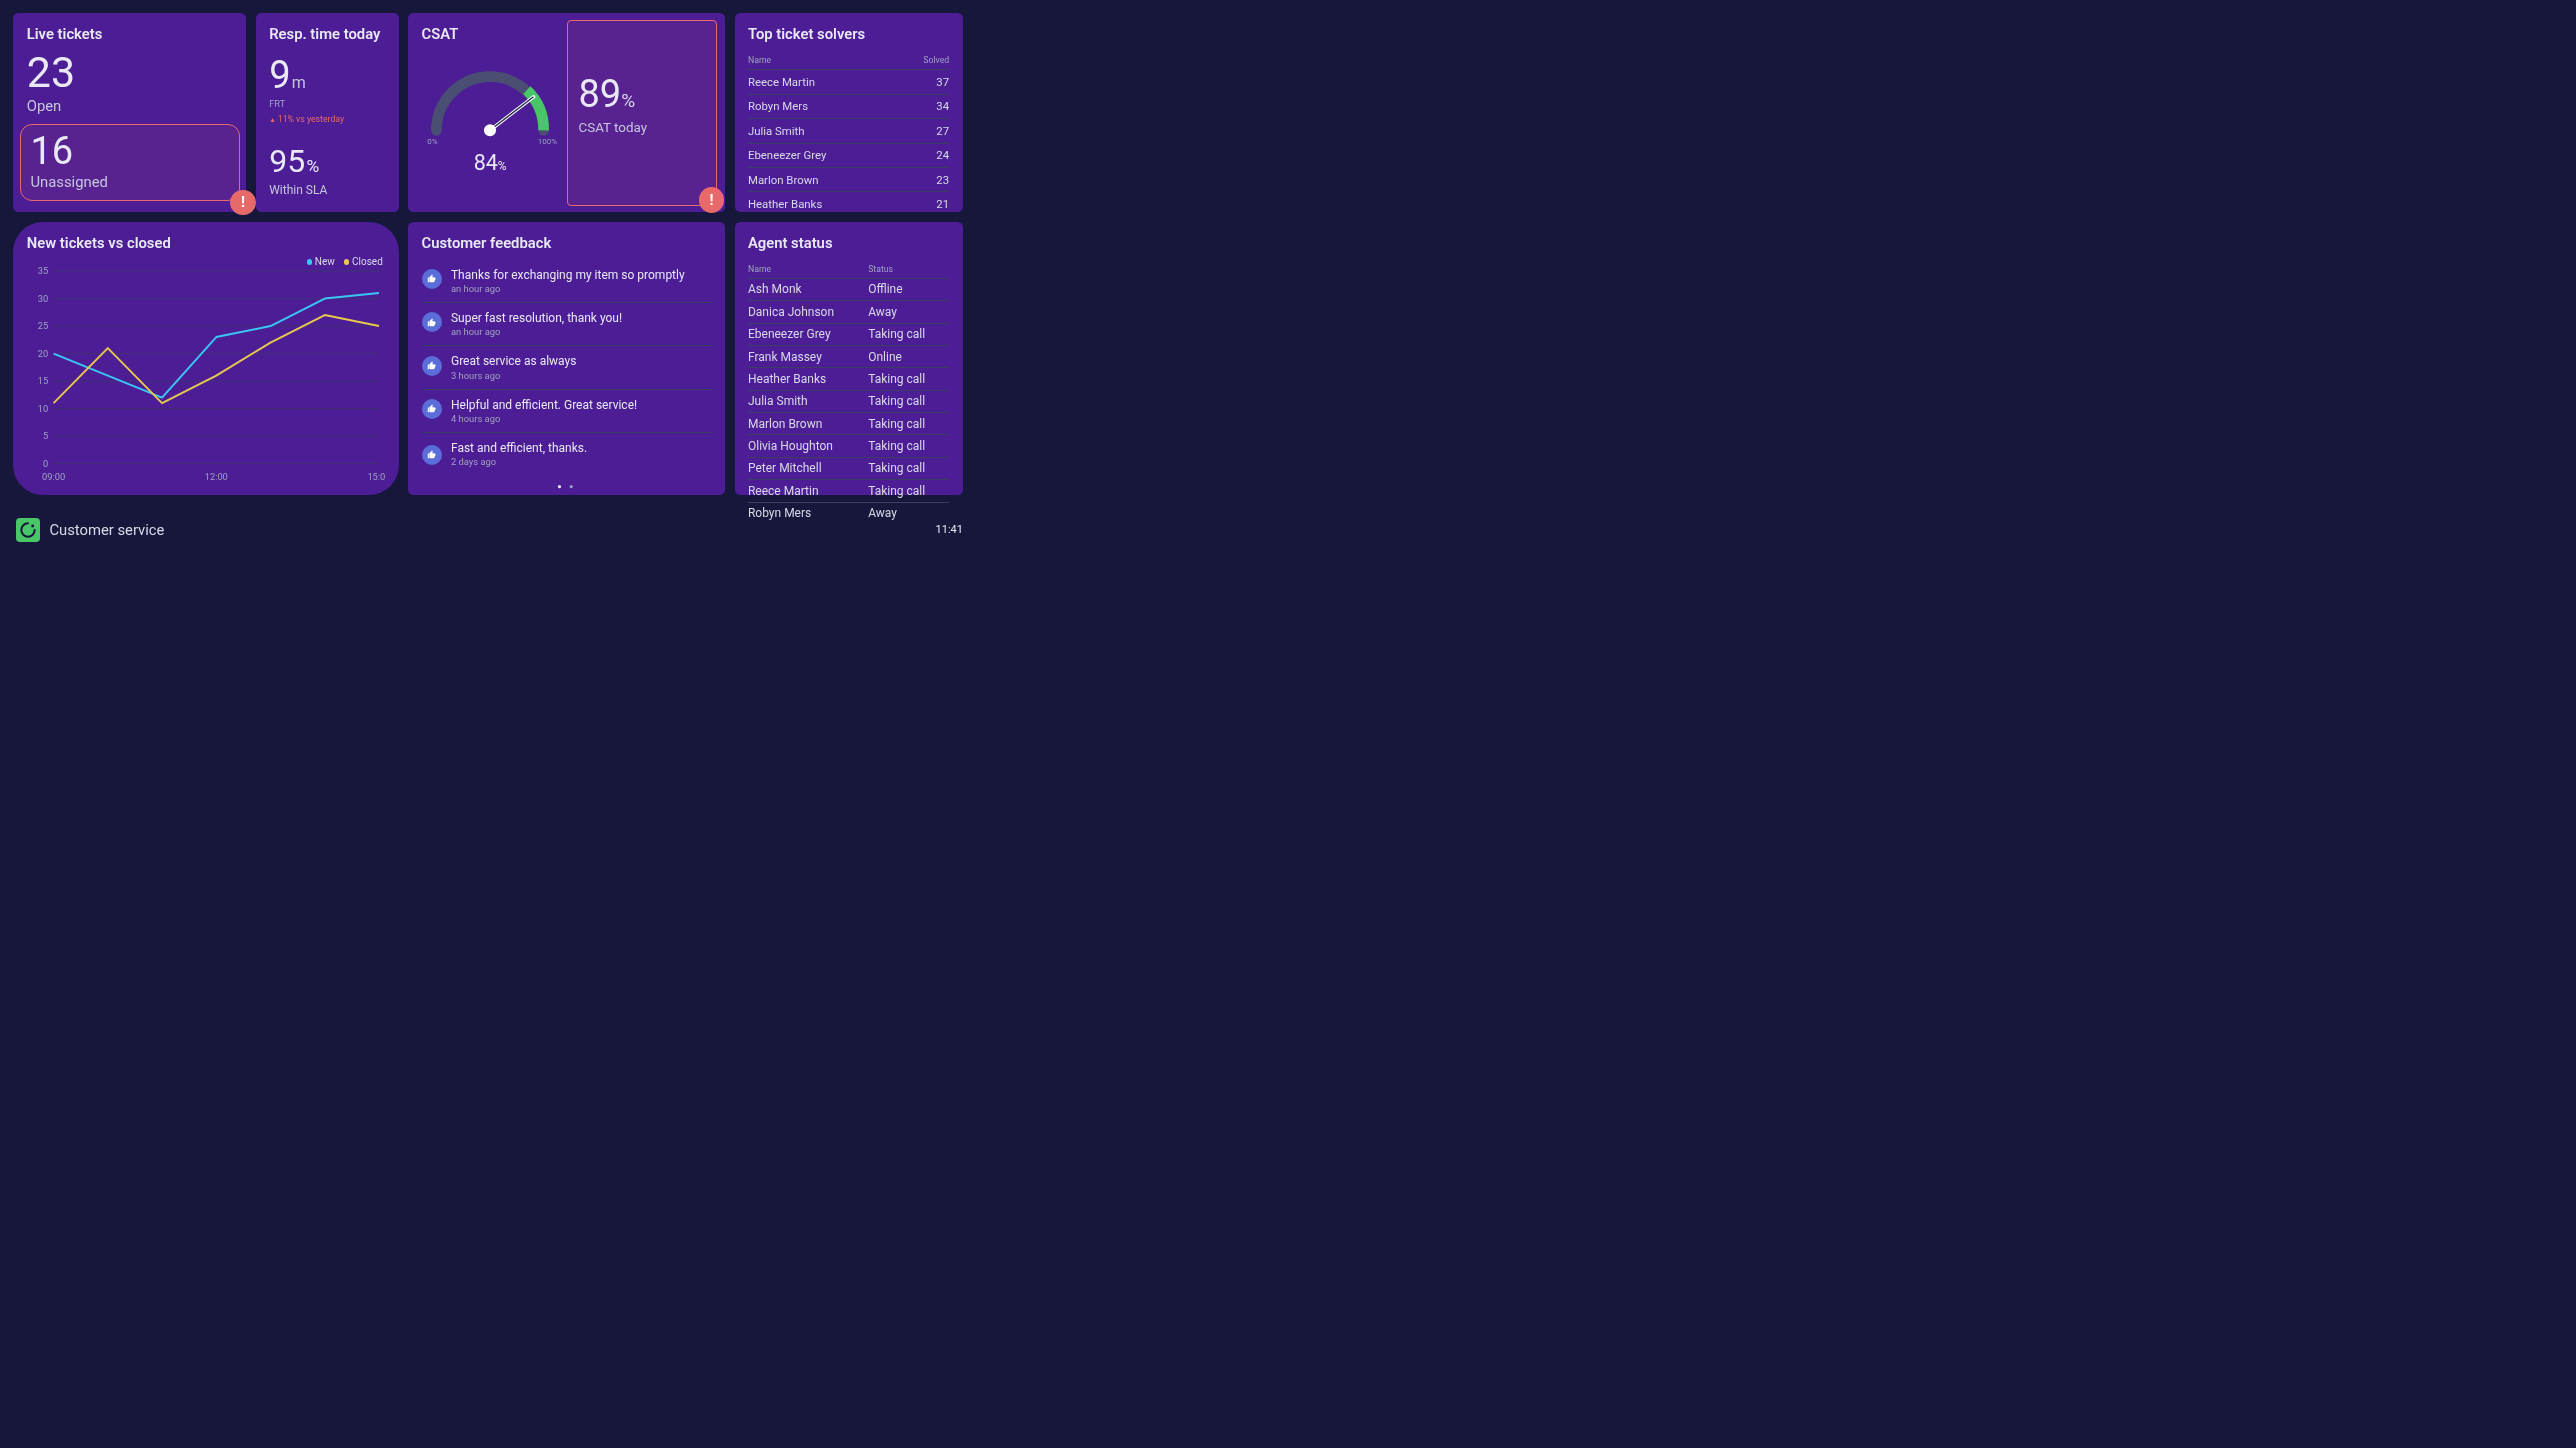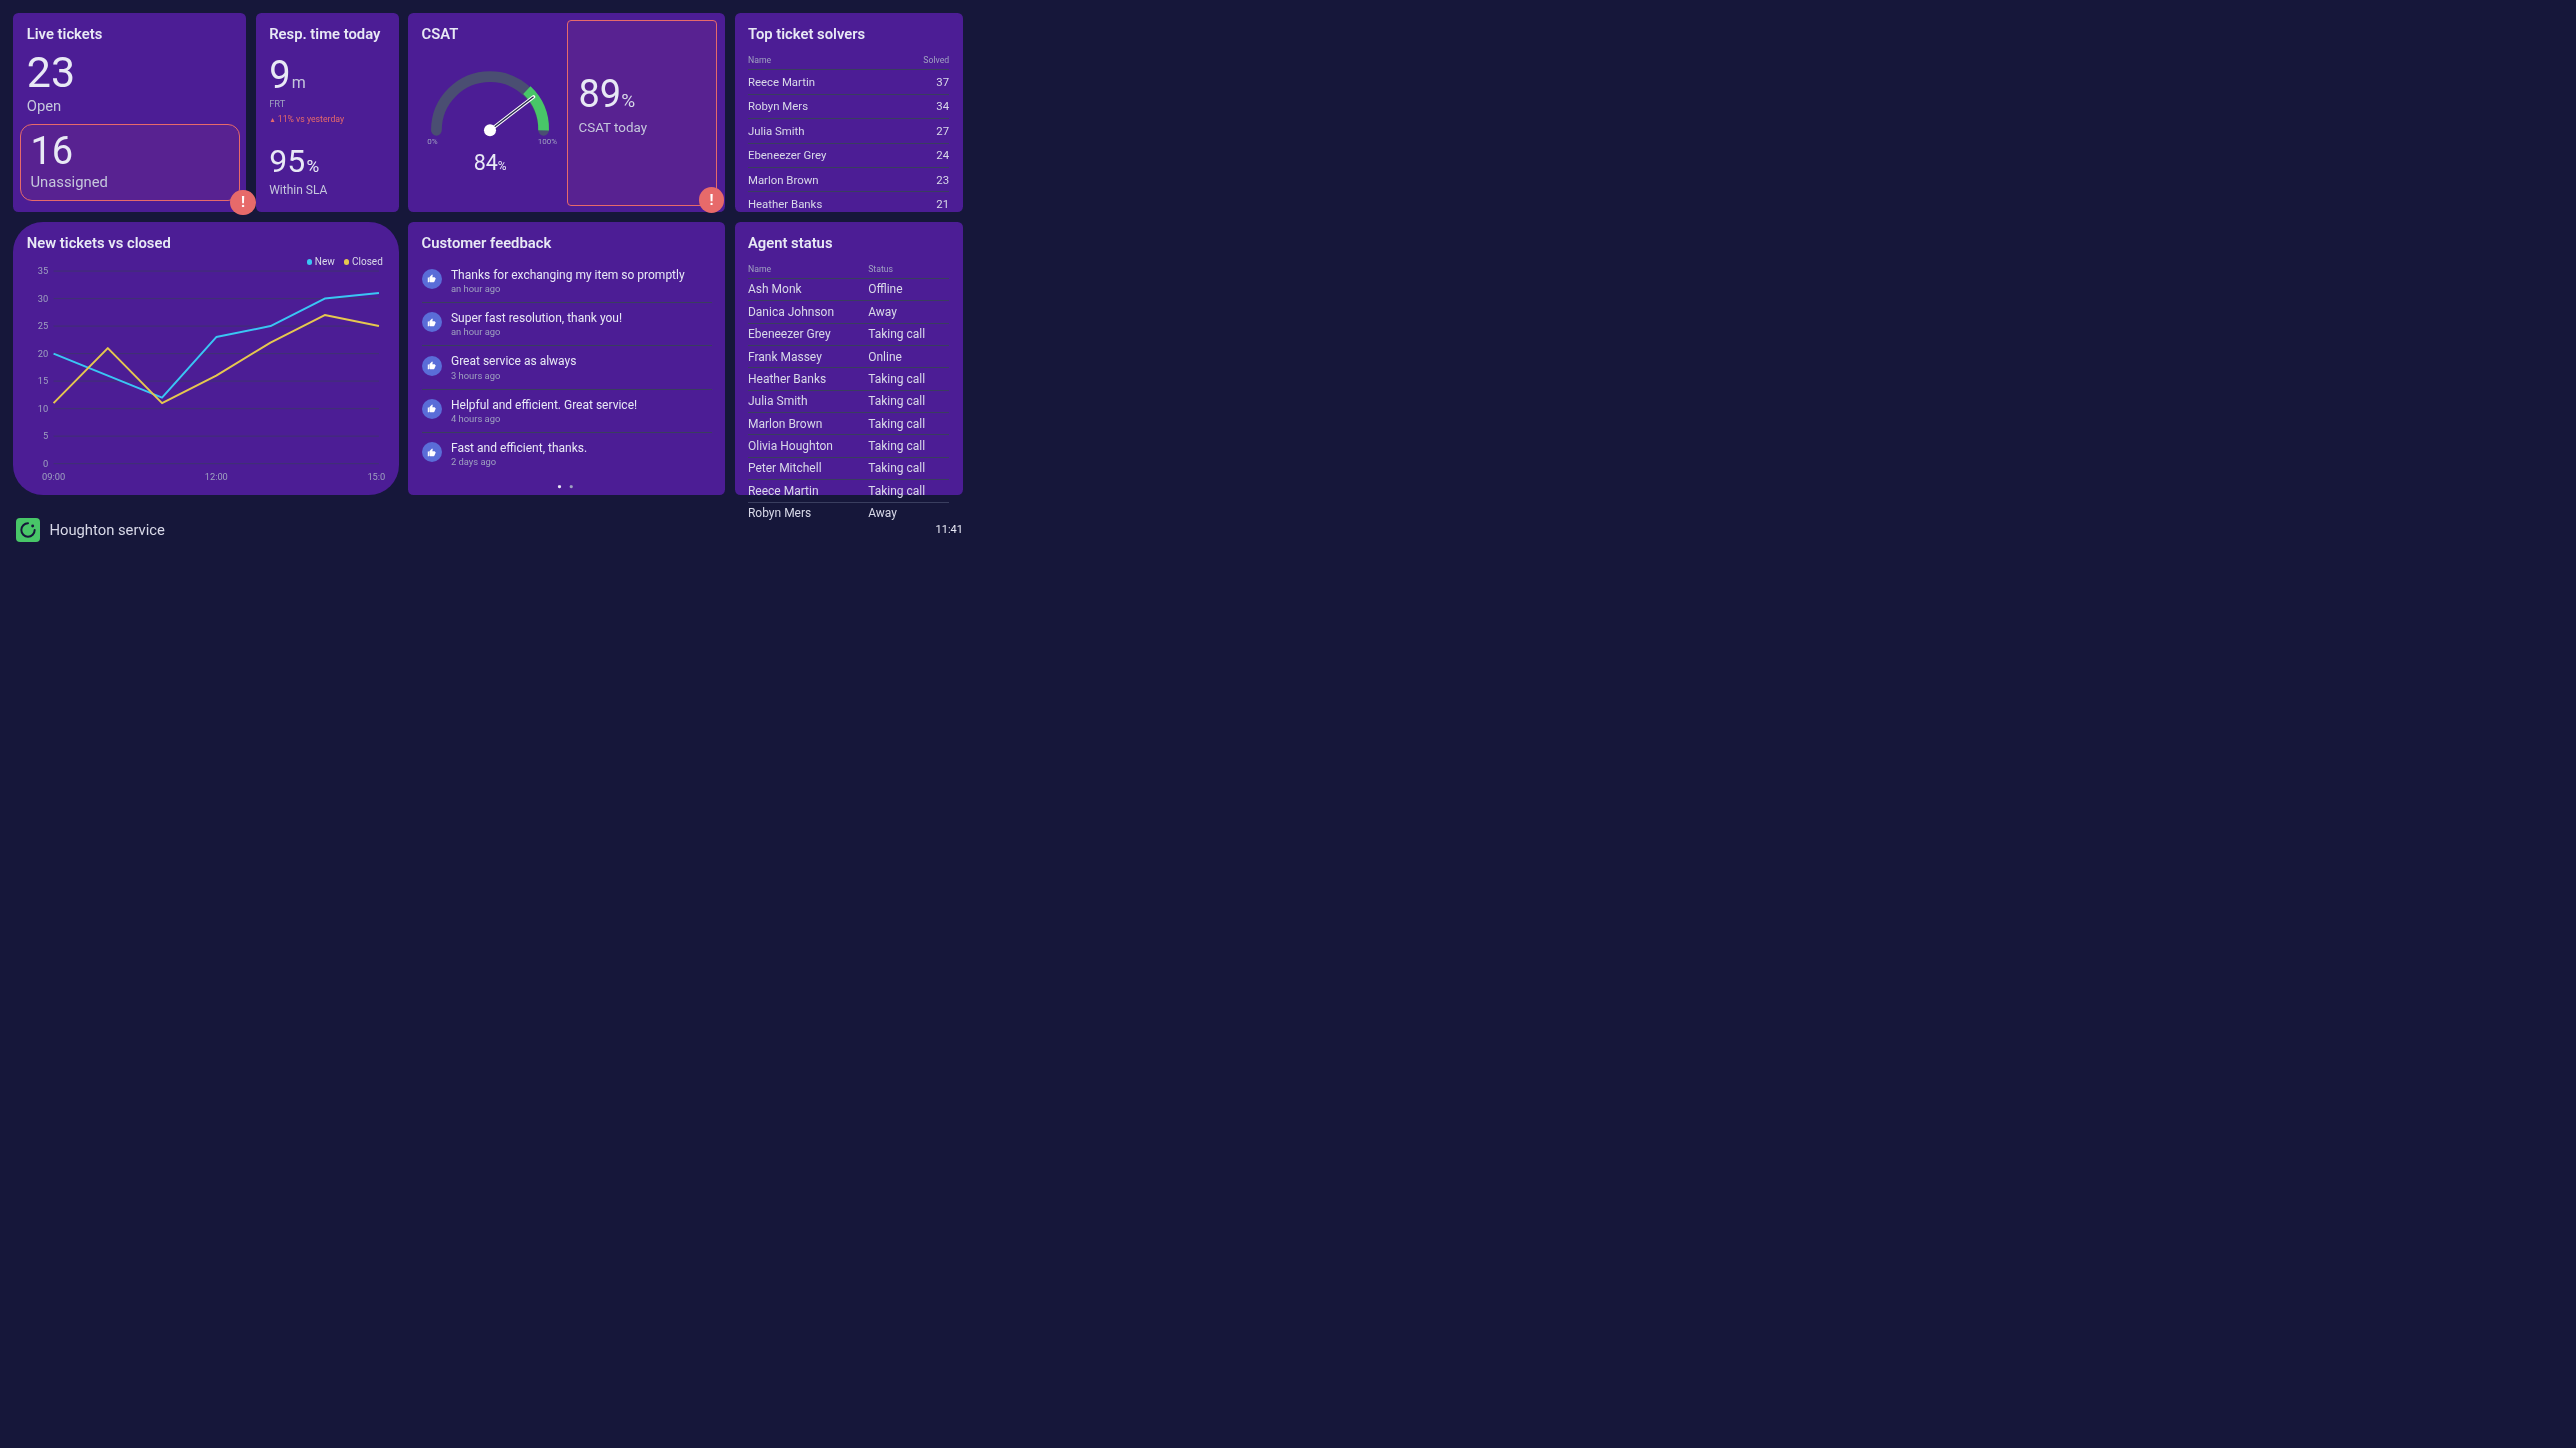--- a/index.html
+++ b/index.html
@@ -88,21 +88,21 @@
 
 .chart-card { grid-column: 1 / 3; border-radius: 30px; }
 .legend { position:absolute; top:34px; right:16px; font-size:10px; }
 .legend-dot { display:inline-block; width:5.4px; height:5.4px; border-radius:50%; margin-right:2.7px; margin-left:6.7px; vertical-align:middle;}
 .chart-svg { width:100%; height:228px; }
 .axis-tick { font-size:14px; fill:#9fa2c0; }
 .grid-line { stroke:#3a3e5f; stroke-width:1; }
 
 .feedback-list { margin-top: 2.7px; }
 .feedback-item { display:flex; gap:9.4px; padding:8px 0; border-bottom:0.7px solid #3a3e5f; }
-.feedback-item:last-child { border-bottom:none;}
+.feedback-item:last-child { border-bottom:none;align-items:center;}
 .thumb-icon { width:20px; height:20px; background:#5a6dd8; border-radius:50%; display:flex; align-items:center; justify-content:center; flex-shrink:0; margin-top:1.3px;}
 .fb-text { font-size:12px; color:#e8e9f5; }
 .fb-time { font-size:9.4px; color:#9fa2c0; margin-top:1.3px; }
 .pager { text-align:center; margin-top:6.7px; color:#9fa2c0; letter-spacing:2.7px; font-size:7.4px;}
 .pager .active{ color:#e8e9f5; }
 
 .agent-hdr { display:grid; grid-template-columns: 1fr 81px; font-size:8.7px; color:#9fa2c0; padding:4px 0; border-bottom:0.7px solid #3a3e5f;}
 .agent-row { display:grid; grid-template-columns: 1fr 81px; font-size:12px; color:#d8d9e8; padding:3.7px 0; border-bottom:0.7px solid #3a3e5f;}
 .agent-row:last-child{border-bottom:none;}
 
@@ -360,17 +360,17 @@
 </div>
 
 <div class="footer">
   <div class="footer-left">
     <div class="logo">
       <svg width="16" height="16" viewBox="0 0 24 24">
           <path d="M12 2 A10 10 0 1 0 22 12" stroke="#16173a" stroke-width="3" fill="none" stroke-linecap="round"></path>
           <circle cx="19" cy="6" r="2.2" fill="#16173a"></circle>
         </svg>
     </div>
-    <div class="footer-title">Houghton service</div>
+    <div class="footer-title">Customer service</div>
   </div>
   <div class="clock">11:41</div>
 </div>
 
 
 </body></html>

